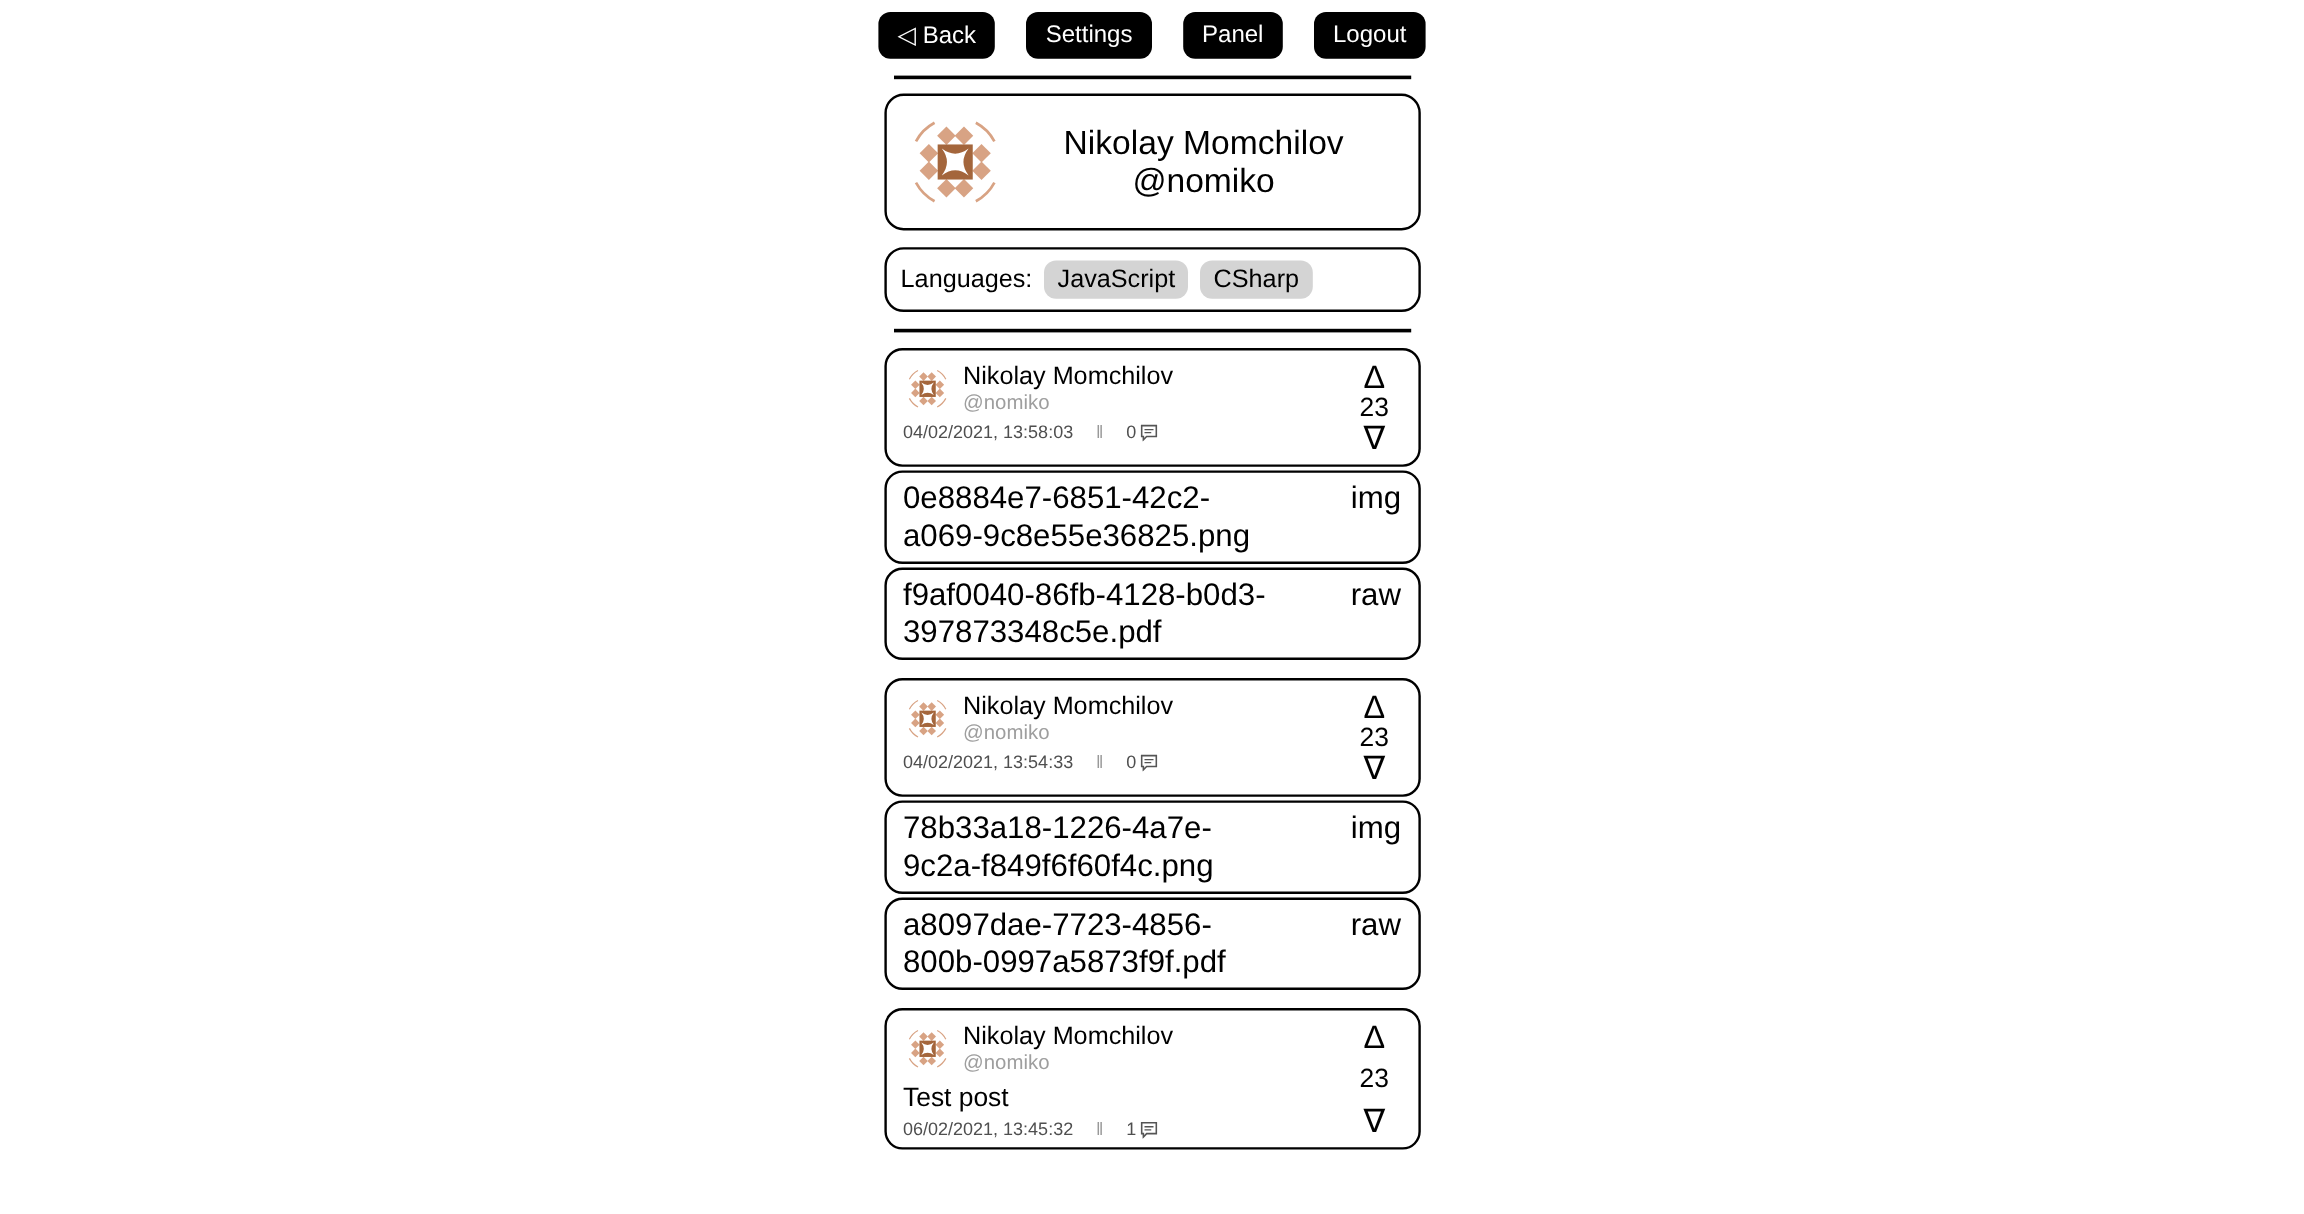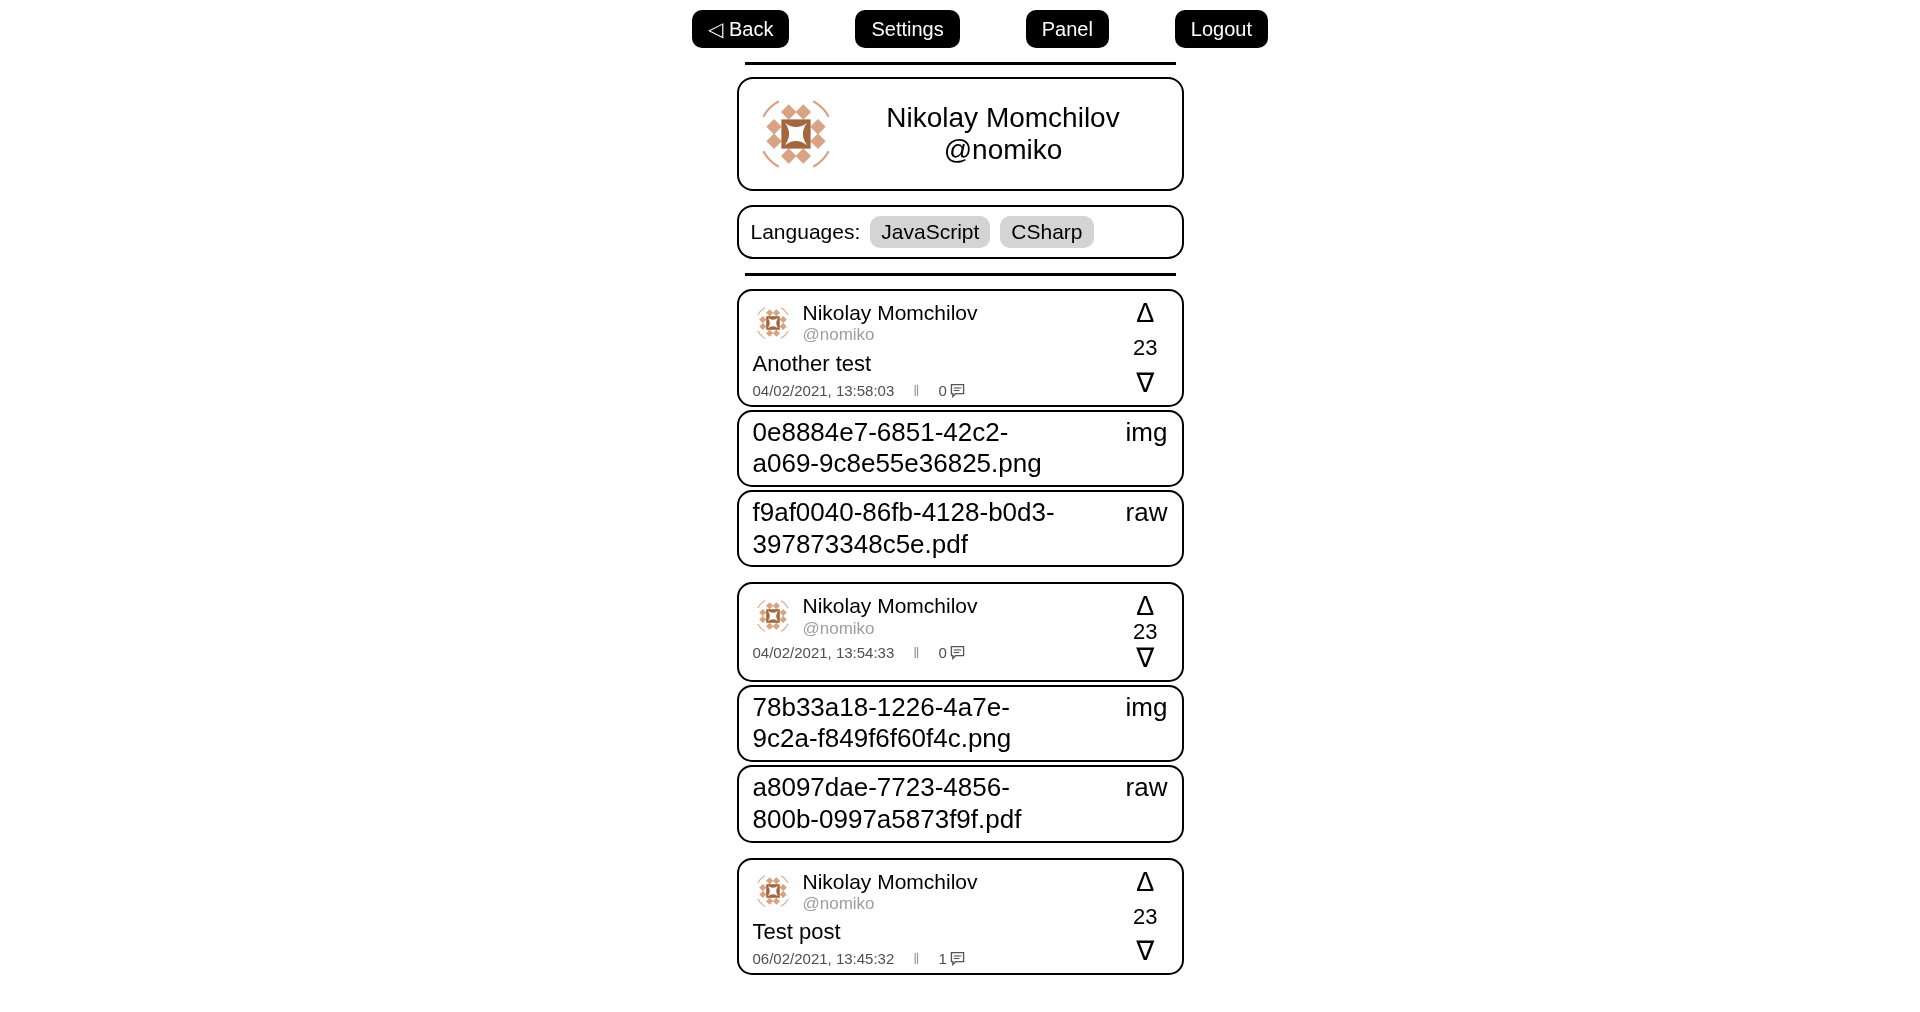--- a/index.html
+++ b/index.html
@@ -6,21 +6,21 @@
   html, body { width: 1920px; height: 1012px; overflow: hidden; background: #fff; }
   body { font-family: "Liberation Sans", sans-serif; color: #000; }
 
   .page { width: 447px; margin: 0 auto; }
 
   
   .top-nav { display: flex; justify-content: center; gap: 26px; margin-top: 10px; }
   .nav-btn {
     background: #000; color: #fff; border: none; border-radius: 10px;
     font-family: "Liberation Sans", sans-serif; font-size: 20px;
-    padding: 7px 16px; cursor: pointer; white-space: nowrap; margin-left: 40px;
+    padding: 7px 16px; cursor: pointer; white-space: nowrap;
   }
 
   .divider { border: none; border-top: 3px solid #000; margin: 14px 8px 0 8px; }
 
   .card { border: 2px solid #000; border-radius: 16px; background: #fff; }
 
   
   .profile-card { margin-top: 12px; display: flex; align-items: center; padding: 12px 14px; }
   .avatar-lg { width: 86px; height: 86px; flex: 0 0 86px; }
   .avatar-lg svg { width: 100%; height: 100%; display: block; }
@@ -137,21 +137,20 @@
     <polygon class="av-light" points="58.5,66.5 67.5,75.5 58.5,84.5 49.5,75.5"></polygon>
     <rect class="av-dark" x="33" y="33" width="34" height="34"></rect>
     <path class="av-star" d="M37 37 Q50 47 63 37 Q53 50 63 63 Q50 53 37 63 Q47 50 37 37 Z"></path>
   </svg>
 </span>
           <div class="author-names">
             <div class="author-name bind-author">Nikolay Momchilov</div>
             <div class="author-handle bind-handle">@nomiko</div>
           </div>
         </div>
-        <div class="post-title bind-title">Another test</div>
         <div class="post-meta">
           <span class="bind-timestamp">04/02/2021, 13:58:03</span>
           <span class="meta-sep">‖</span>
           <span class="comment-wrap">
             <span class="bind-comments">0</span>
             <svg width="15" height="15" viewBox="0 0 16 16">
               <path d="M1.5 1.8 h13 v9.6 h-8.6 l-2.9 3 v-3 h-1.5 z" fill="none" stroke="#555" stroke-width="1.4"></path>
               <line x1="4" y1="5.3" x2="12" y2="5.3" stroke="#555" stroke-width="1.2"></line>
               <line x1="4" y1="8" x2="10" y2="8" stroke="#555" stroke-width="1.2"></line>
             </svg>

